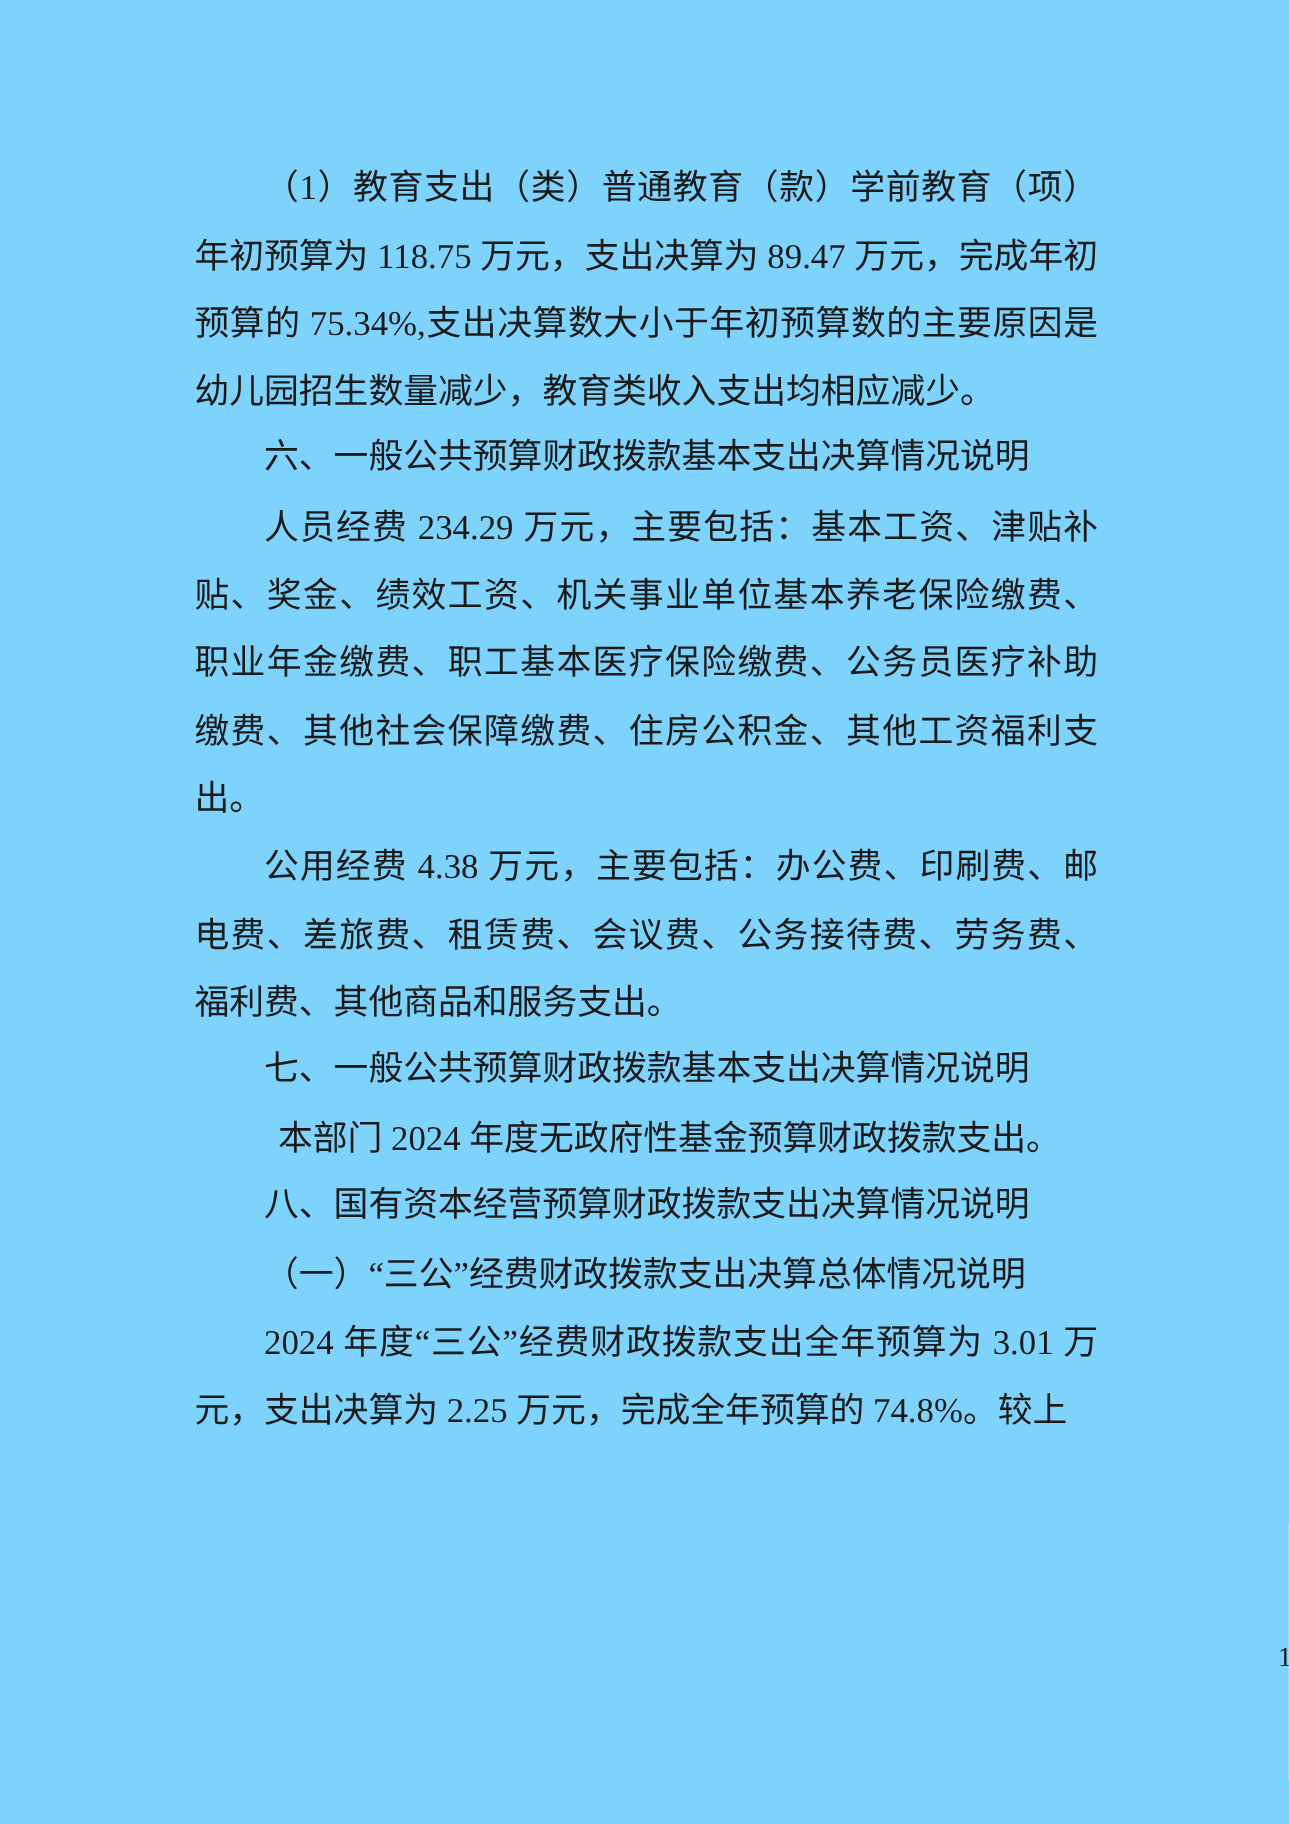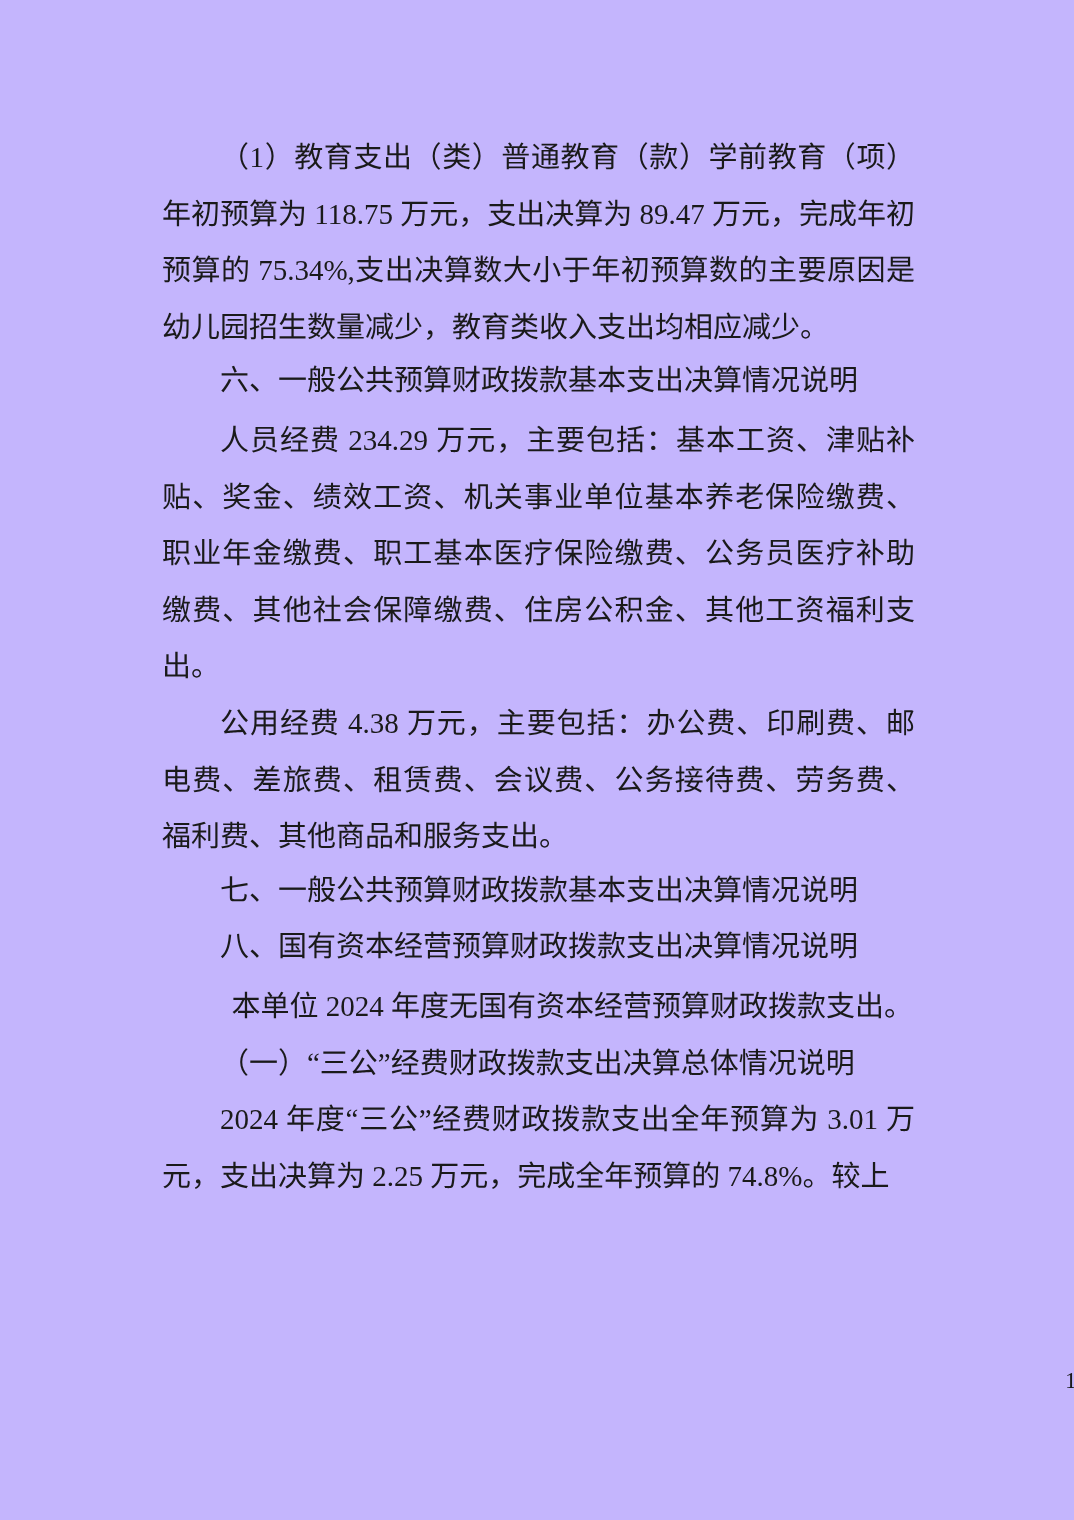--- a/index.html
+++ b/index.html
@@ -1,20 +1,20 @@
 <!DOCTYPE html>
 <html lang="zh-CN"><head>
 <meta charset="utf-8">
 <style>
   html,body{margin:0;padding:0;background:#e9e9e9;}
   .page{
     position:relative;
     width:1074px;height:1520px;
     margin:0 auto;
-    background:#c4b5fd;
+    background:#7dd3fc;
     overflow:hidden;
     font-family:"Liberation Serif","DejaVu Serif",serif;
     color:#1a1a1a;
   }
   .content{
     position:absolute;
     left:162px;top:129px;
     width:753px;
     font-size:29px;
     line-height:56.6px;
@@ -53,24 +53,24 @@
 
     <h3 class="head ind2">六、一般公共预算财政拨款基本支出决算情况说明</h3>
 
 
     <p class="ind2">人员经费 234.29 万元，主要包括：基本工资、津贴补贴、奖金、绩效工资、机关事业单位基本养老保险缴费、职业年金缴费、职工基本医疗保险缴费、公务员医疗补助缴费、其他社会保障缴费、住房公积金、其他工资福利支出。</p>
 
     <p class="ind2">公用经费 4.38 万元，主要包括：办公费、印刷费、邮电费、差旅费、租赁费、会议费、公务接待费、劳务费、福利费、其他商品和服务支出。</p>
 
     <h3 class="head ind2">七、一般公共预算财政拨款基本支出决算情况说明</h3>
 
+    <p class="ind24">本部门 2024 年度无政府性基金预算财政拨款支出。</p>
 
     <h3 class="head ind2">八、国有资本经营预算财政拨款支出决算情况说明</h3>
 
-    <p class="ind24">本单位 2024 年度无国有资本经营预算财政拨款支出。</p>
 
 
     <p class="ind2">（一）“三公”经费财政拨款支出决算总体情况说明</p>
 
     <p class="ind2">2024 年度“三公”经费财政拨款支出全年预算为 3.01 万元，支出决算为 2.25 万元，完成全年预算的 74.8%。较上</p>
 
   </div>
 
   <div class="footer">
     <span class="pagenum">14</span>

